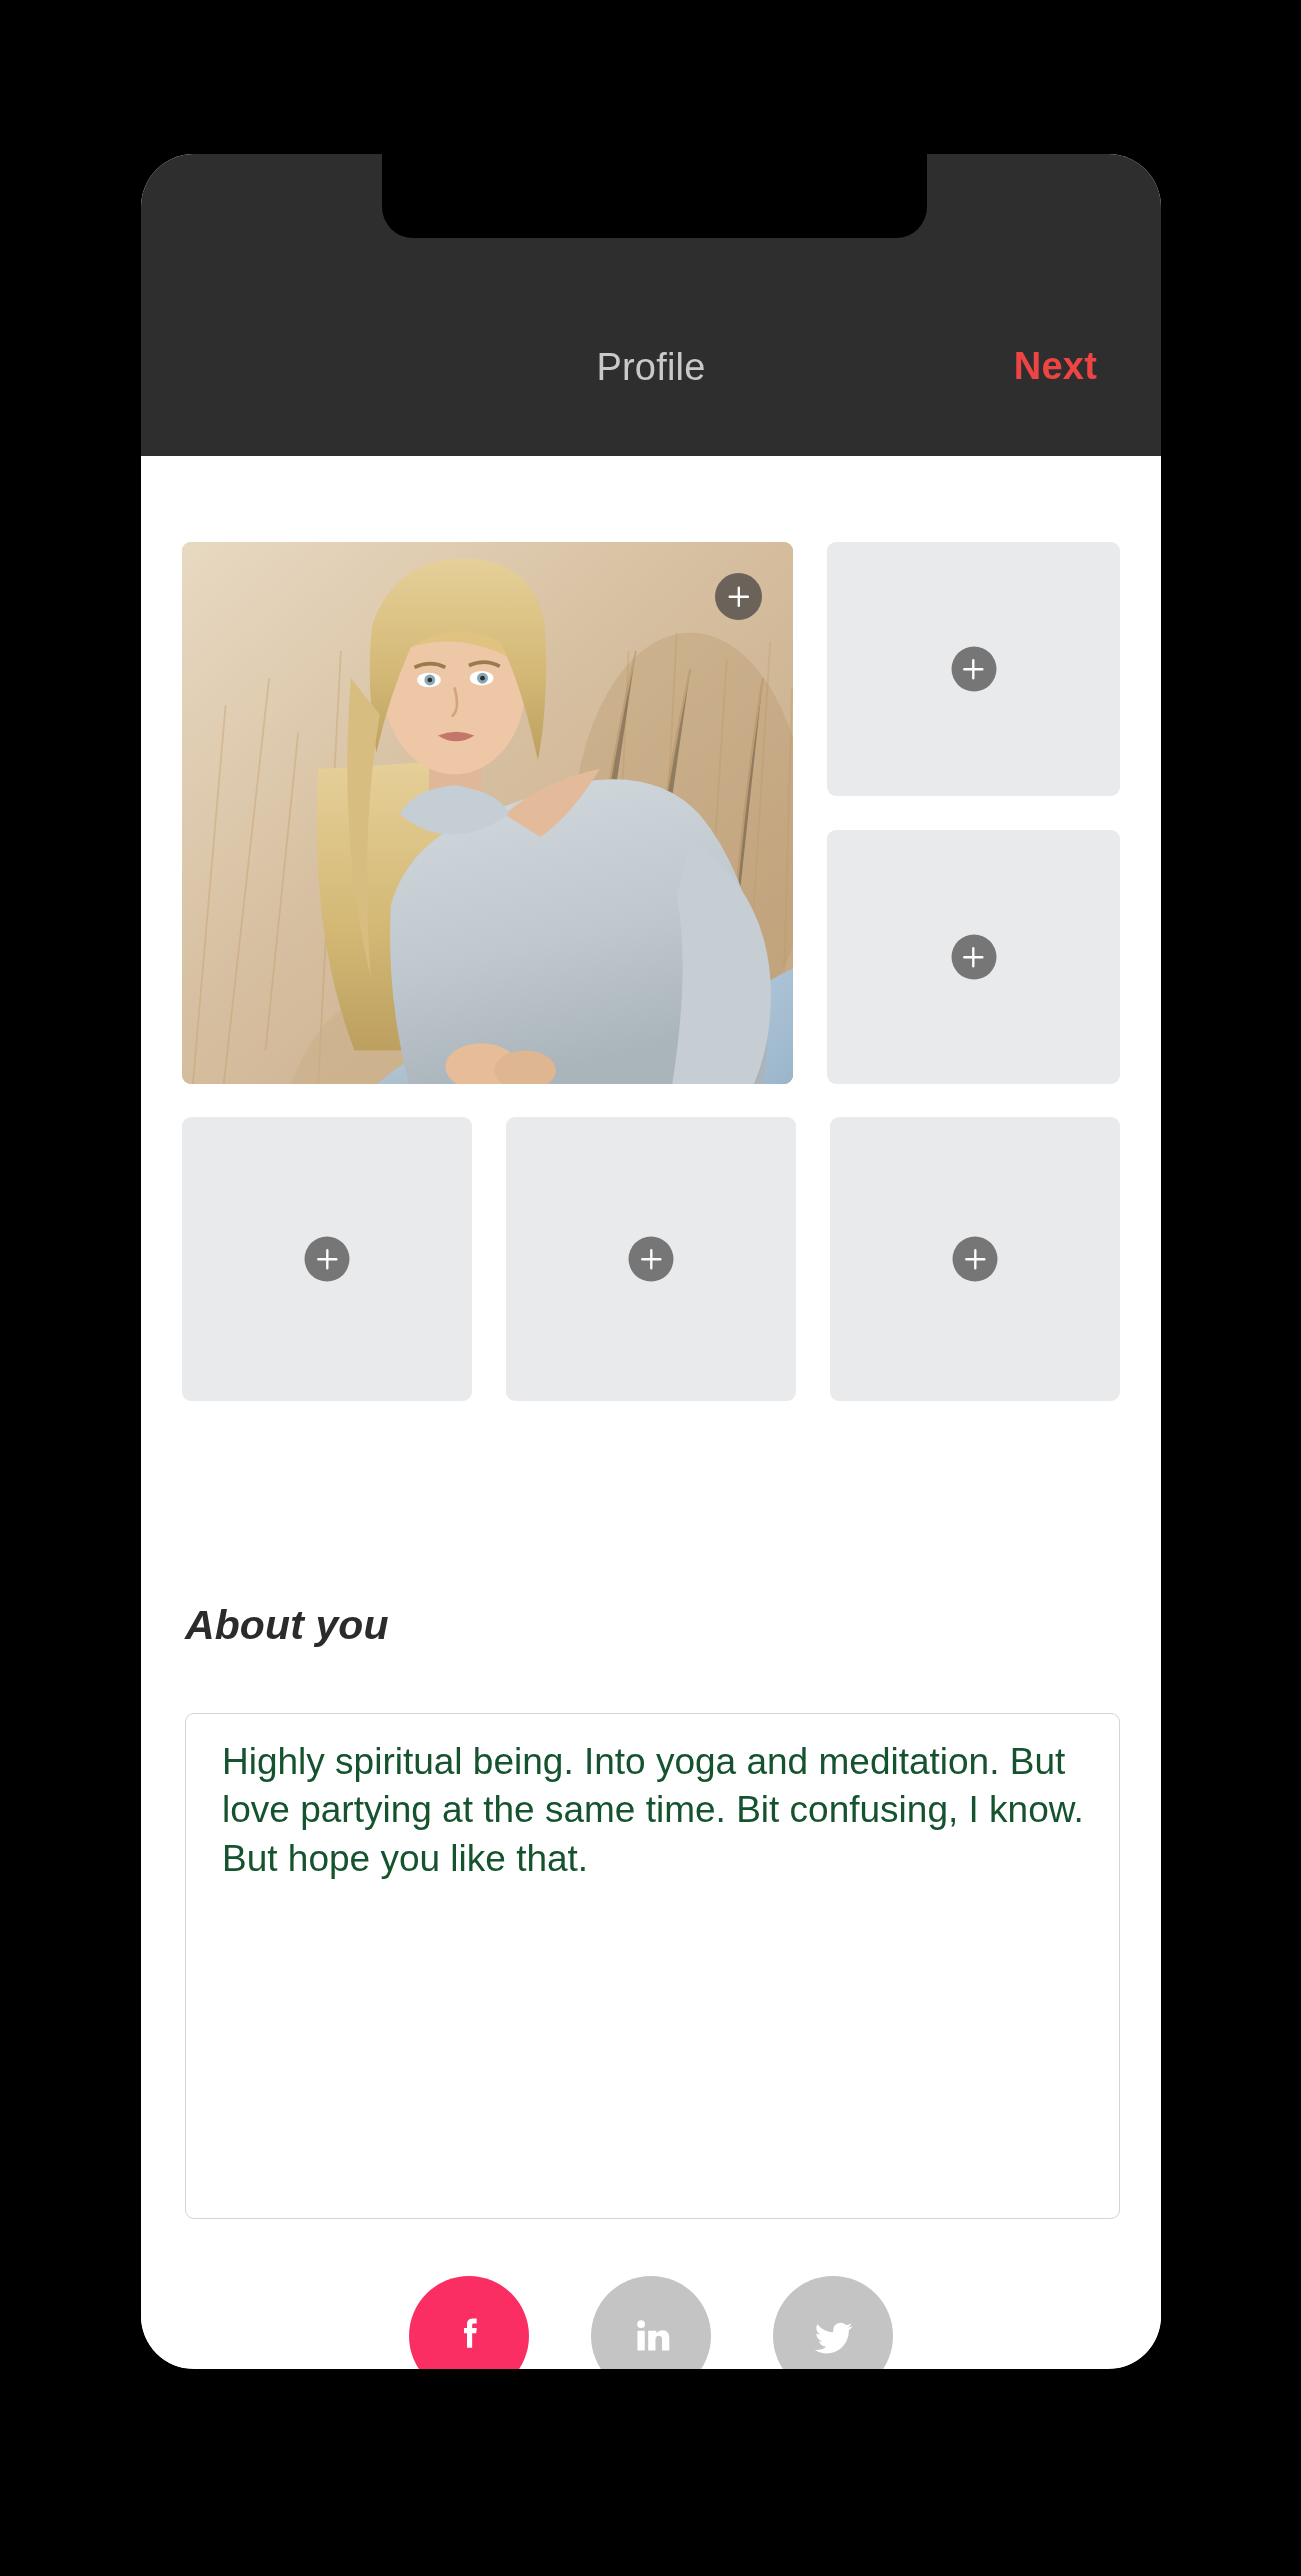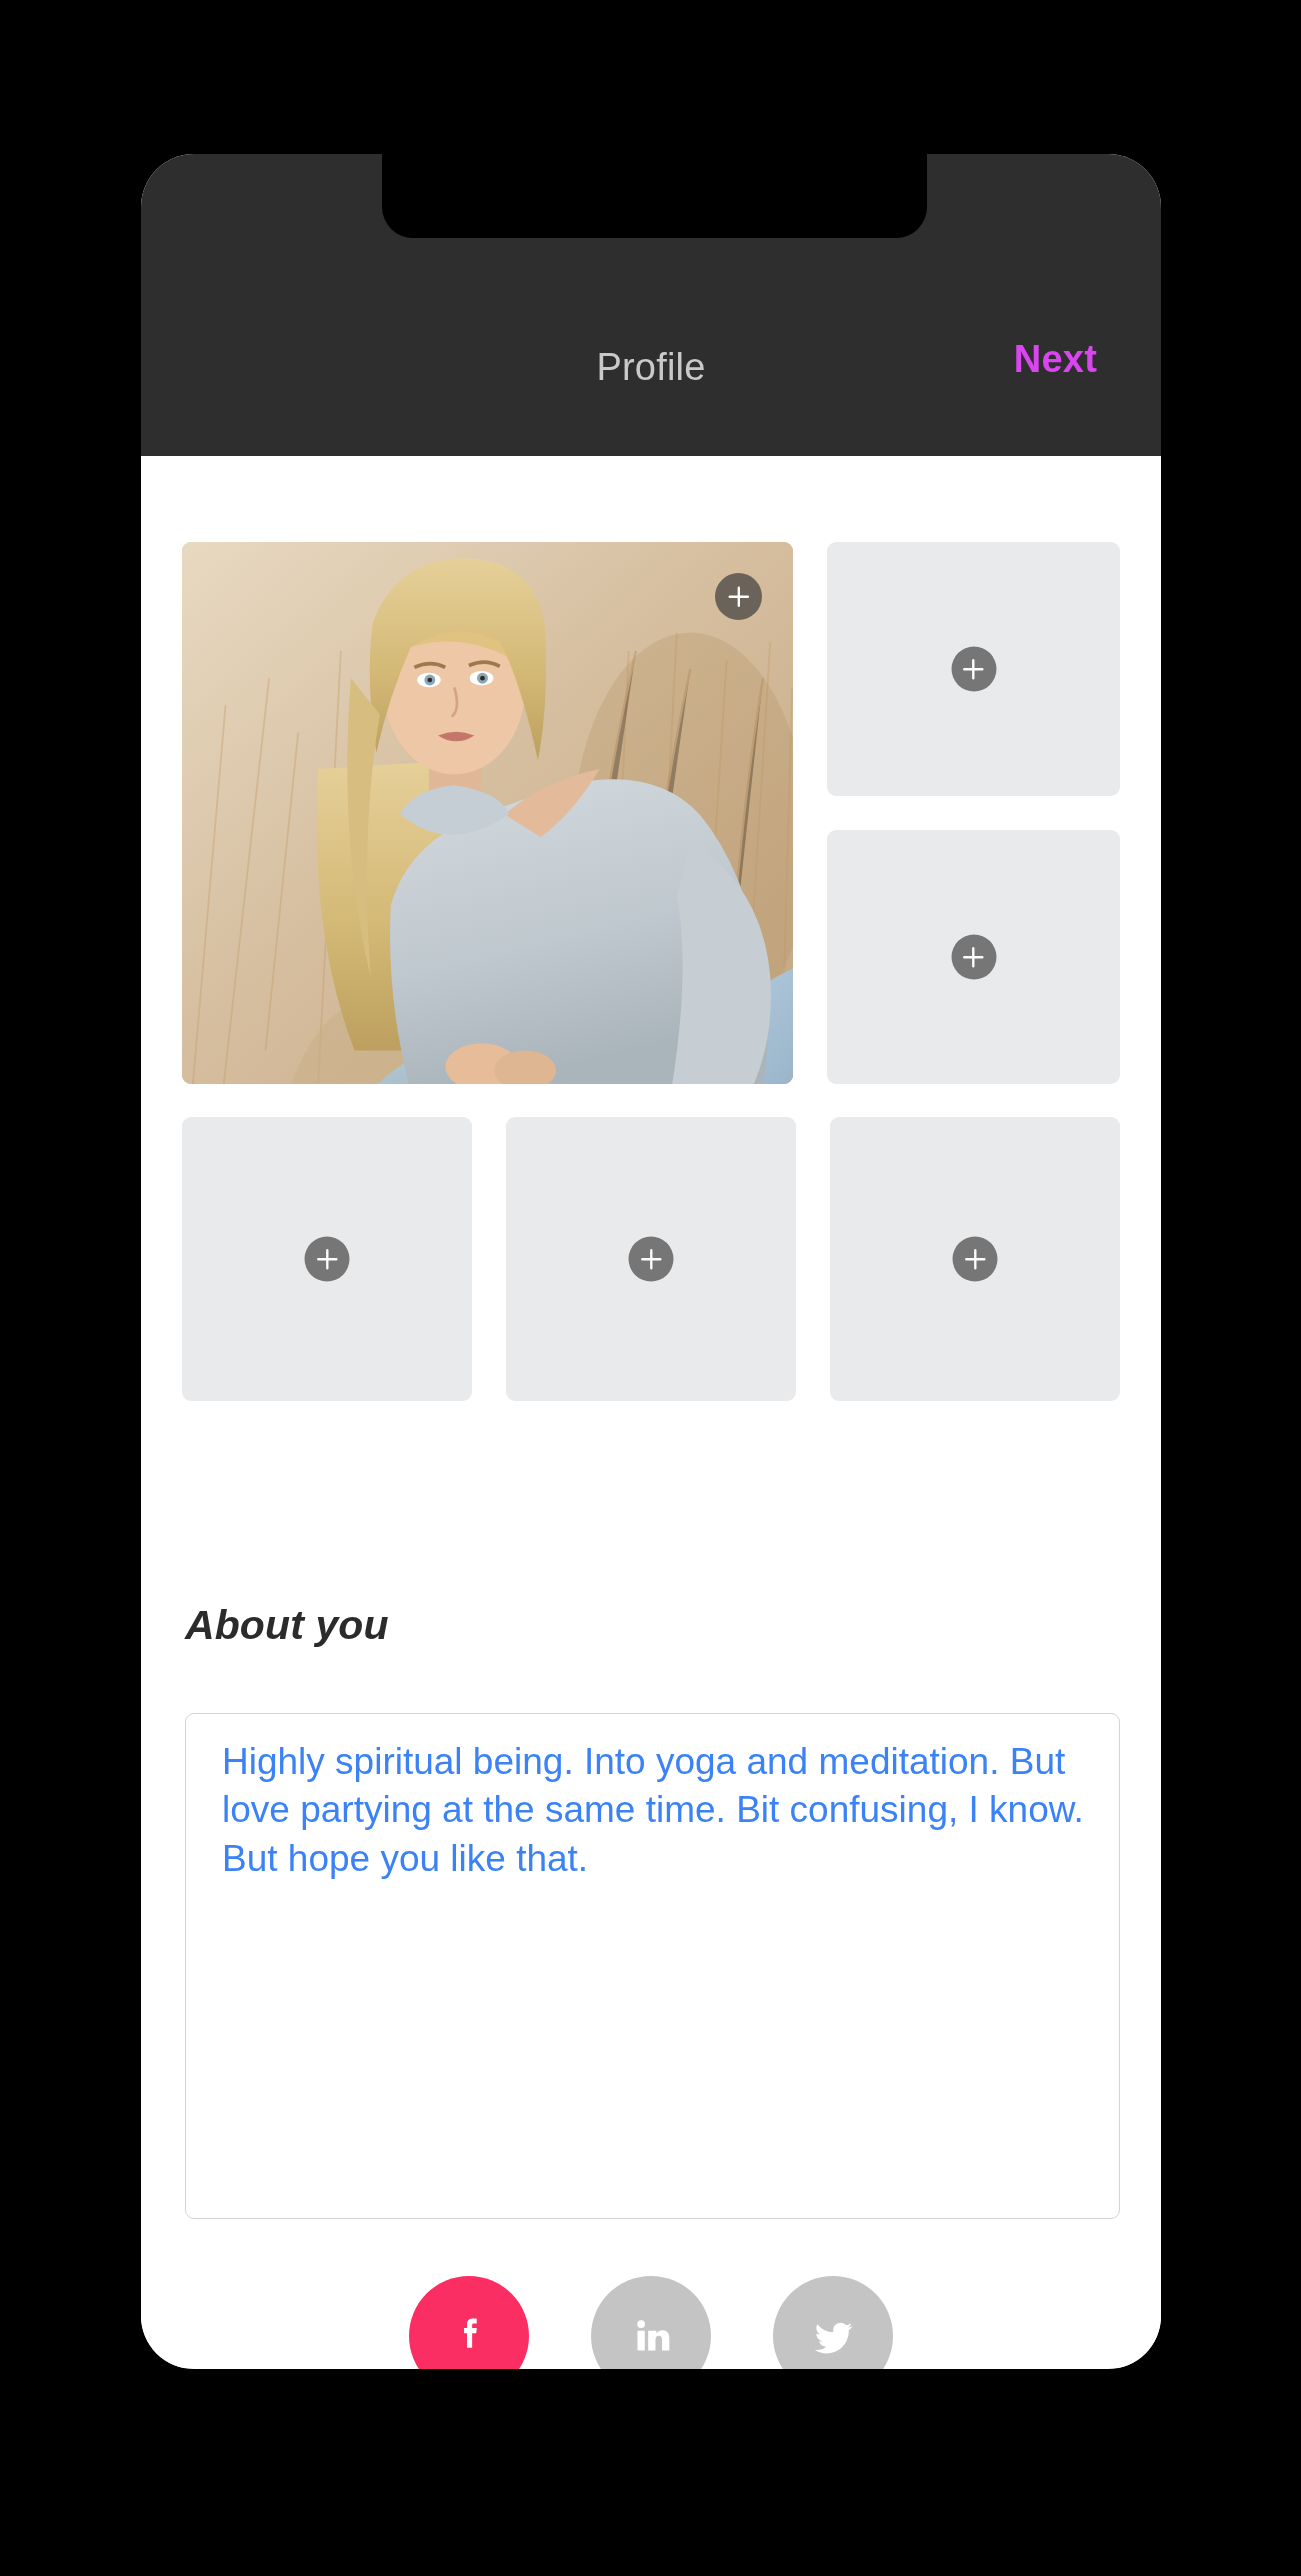--- a/index.html
+++ b/index.html
@@ -33,23 +33,23 @@
     border-bottom-left-radius:31px;
     border-bottom-right-radius:31px;
   }
   .header-title {
     position:absolute; left:0; top:192px;
     width:1020px; text-align:center;
     font-size:38px; font-weight:400;
     color:#c9c9c9; letter-spacing:0.2px;
   }
   .header-next {
-    position:absolute; right:64px; top:184px;
+    position:absolute; right:64px; top:191px;
     font-size:38px; font-weight:700;
-    color:#d946ef; letter-spacing:0.2px;
+    color:#ef4444; letter-spacing:0.2px;
   }
 
   
   .content {
     position:absolute; left:0; top:302px;
     width:1020px; height:1912px;
     background:#ffffff;
   }
 
   
@@ -112,21 +112,21 @@
     width:935px; height:506px;
     background:#ffffff;
     border:1.8px solid #d4d4d4;
     border-radius:9px;
   }
   .bio-text {
     position:absolute; left:36px; top:23.6px;
     width:862px;
     font-size:37px;
     line-height:1.32;
-    color:#3b82f6;
+    color:#14532d;
     white-space:pre-wrap;
   }
 
   
   .social-row {
     position:absolute; left:0; top:1820px;
     width:1020px;
     display:flex; justify-content:center; gap:62px;
   }
   .social {

